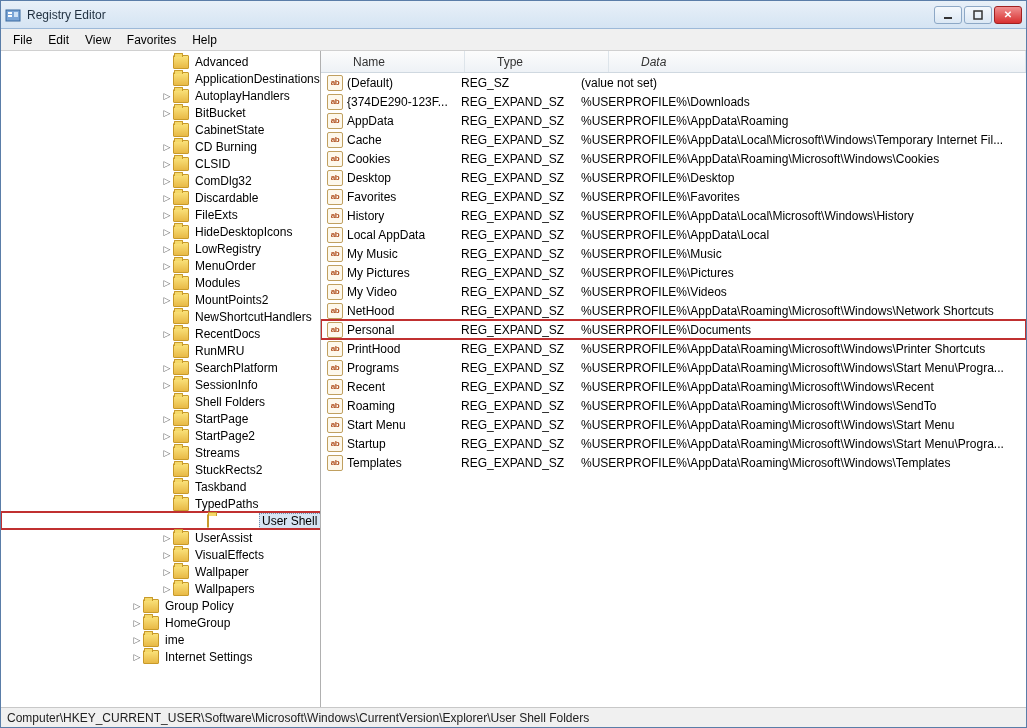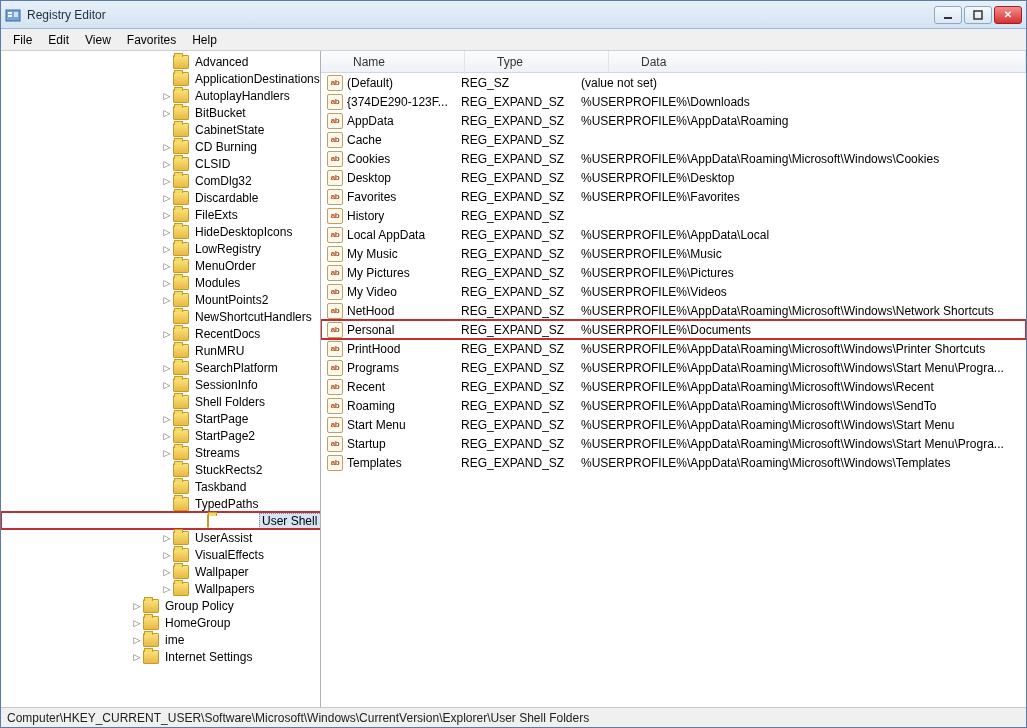--- a/index.html
+++ b/index.html
@@ -127,21 +127,21 @@
     padding: 0 8px;
     height: 100%;
     display: flex;
     align-items: center;
     border-right: 1px solid #dde4ea;
     color:#333;
     margin-left:24px;
   }
   .col-name { width: 120px; }
   .col-type { width: 120px; }
-  .col-data { flex:1; }
+  .col-data { flex:1;font-style:italic; }
   .list-body {
     flex: 1;
     overflow: auto;
     background:#fff;
   }
   .row {
     display: flex;
     align-items: center;
     height: 19px;
     padding-left: 6px;
@@ -420,20 +420,21 @@
         <div class="row">
           <span class="val-icon">ab</span>
           <span class="c-name">AppData</span>
           <span class="c-type">REG_EXPAND_SZ</span>
           <span class="c-data">%USERPROFILE%\AppData\Roaming</span>
         </div>
         <div class="row">
           <span class="val-icon">ab</span>
           <span class="c-name">Cache</span>
           <span class="c-type">REG_EXPAND_SZ</span>
+          <span class="c-data">%USERPROFILE%\AppData\Local\Microsoft\Windows\Temporary Internet Fil...</span>
         </div>
         <div class="row">
           <span class="val-icon">ab</span>
           <span class="c-name">Cookies</span>
           <span class="c-type">REG_EXPAND_SZ</span>
           <span class="c-data">%USERPROFILE%\AppData\Roaming\Microsoft\Windows\Cookies</span>
         </div>
         <div class="row">
           <span class="val-icon">ab</span>
           <span class="c-name">Desktop</span>
@@ -443,20 +444,21 @@
         <div class="row">
           <span class="val-icon">ab</span>
           <span class="c-name">Favorites</span>
           <span class="c-type">REG_EXPAND_SZ</span>
           <span class="c-data">%USERPROFILE%\Favorites</span>
         </div>
         <div class="row">
           <span class="val-icon">ab</span>
           <span class="c-name">History</span>
           <span class="c-type">REG_EXPAND_SZ</span>
+          <span class="c-data">%USERPROFILE%\AppData\Local\Microsoft\Windows\History</span>
         </div>
         <div class="row">
           <span class="val-icon">ab</span>
           <span class="c-name">Local AppData</span>
           <span class="c-type">REG_EXPAND_SZ</span>
           <span class="c-data">%USERPROFILE%\AppData\Local</span>
         </div>
         <div class="row">
           <span class="val-icon">ab</span>
           <span class="c-name">My Music</span>

